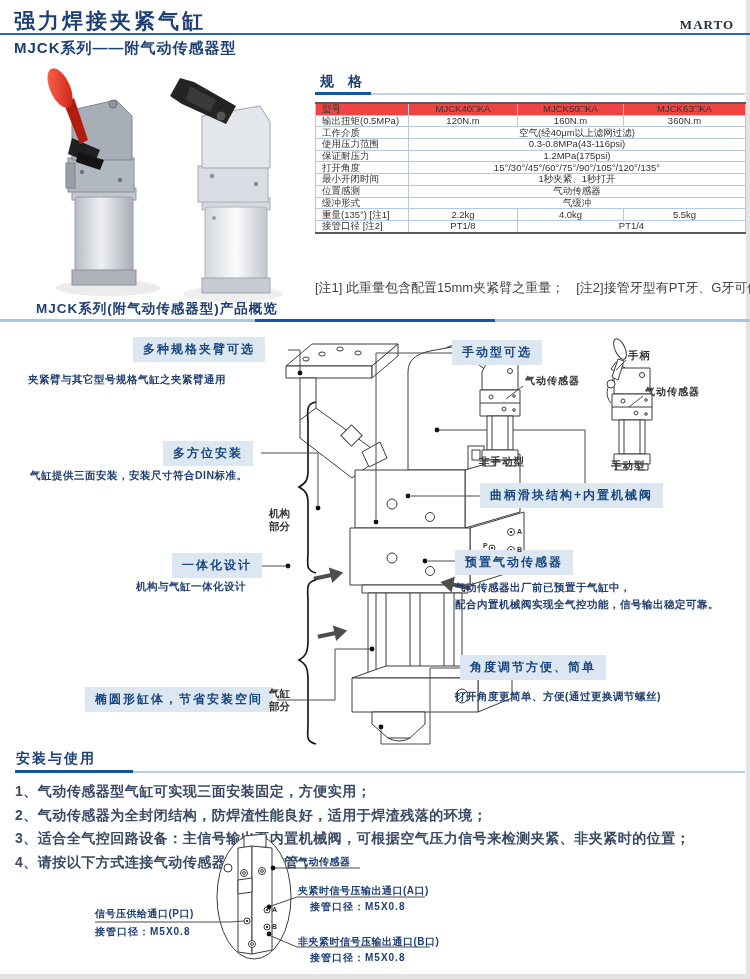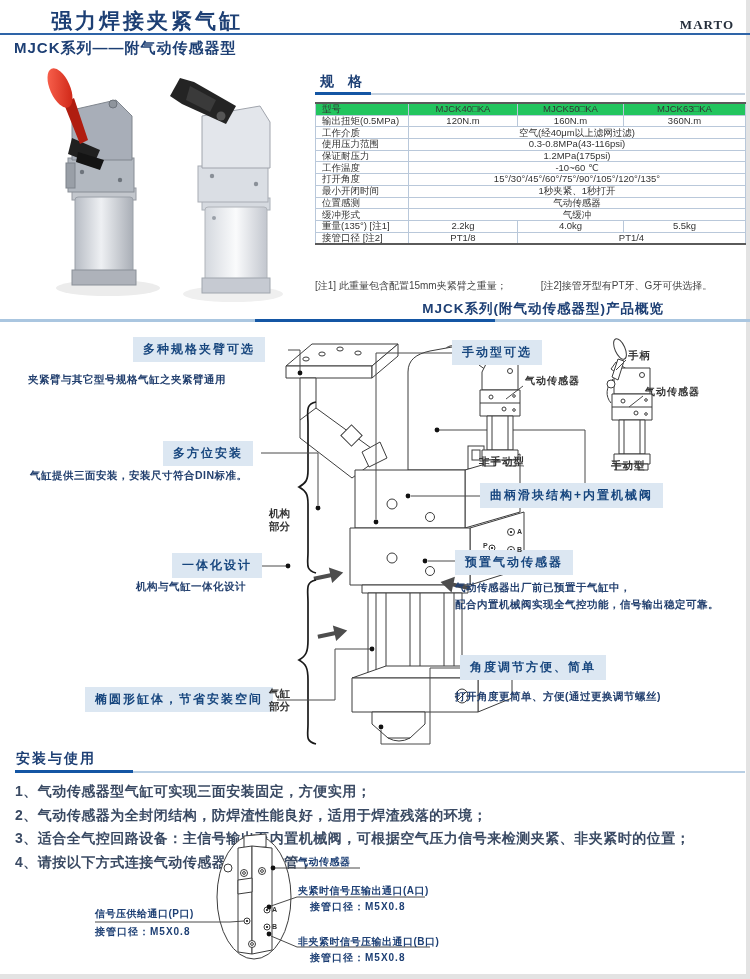--- a/index.html
+++ b/index.html
@@ -1,37 +1,37 @@
 <!DOCTYPE html>
 <html><head>
 <meta charset="utf-8">
 <style>
   html,body{margin:0;padding:0;background:#fff;}
   .page{position:relative;width:750px;height:979px;background:#fff;overflow:hidden;
         font-family:"Liberation Sans","DejaVu Sans",sans-serif;
         box-shadow:inset -4px -5px 0 #e3e3e3;}
   
-  .hdr-title{position:absolute;left:14px;top:7px;font-size:21px;font-weight:bold;color:#1d3f74;letter-spacing:3px;margin-left:37px;}
+  .hdr-title{position:absolute;left:14px;top:7px;font-size:21px;font-weight:bold;color:#1d3f74;letter-spacing:3px;}
   .hdr-brand{position:absolute;right:16px;top:17px;font-size:13px;font-weight:bold;color:#262f3c;letter-spacing:1px;font-family:Liberation Serif, serif;}
   .hdr-rule{position:absolute;left:0;top:33px;width:750px;height:2px;background:#2e64a8;}
   .hdr-sub{position:absolute;left:14px;top:39px;font-size:15px;font-weight:bold;color:#1d3f74;letter-spacing:1px;}
   
   .sec-head{position:absolute;font-size:14px;font-weight:bold;color:#1d3f74;letter-spacing:5px;white-space:nowrap;}
   .bar-blue{position:absolute;height:3px;background:#1456a4;}
   .bar-light{position:absolute;height:2px;background:#c5d2e0;}
   
   .spec-table{position:absolute;left:315px;top:102px;width:430px;border-collapse:collapse;table-layout:fixed;
               border-top:2px solid #5a5a5a;border-bottom:2px solid #5a5a5a;}
   .spec-table td{border:1px solid #b9c8da;font-size:9.5px;color:#333;text-align:center;height:10.7px;
                  padding:0 3px;line-height:1.05;white-space:nowrap;overflow:hidden;}
   .spec-table td.lbl{text-align:left;padding-left:6px;}
-  .spec-table tr:first-child{background:#22c55e;}
-  .notes{position:absolute;left:315px;top:279px;width:432px;font-size:10px;color:#444;display:flex;gap:34px;white-space:nowrap;}
-  
-  .ov-head{position:absolute;left:0;top:300px;width:664px;text-align:right;font-size:13.5px;font-weight:bold;color:#1d3f74;letter-spacing:1px;}
+  .spec-table tr:first-child{background:#ef4444;}
+  .notes{position:absolute;left:315px;top:279px;width:432px;font-size:13px;color:#444;display:flex;gap:12px;white-space:nowrap;}
+  
+  .ov-head{position:absolute;left:0;top:300px;width:664px;text-align:left;font-size:13.5px;font-weight:bold;color:#1d3f74;letter-spacing:1px;padding-left:36px;}
   .ov-rule-light{position:absolute;left:0;top:319px;width:750px;height:3px;background:#aac6e0;}
   .ov-rule-dark{position:absolute;left:255px;top:319px;width:240px;height:3px;background:#1456a4;}
   .cbox{position:absolute;background:#dce7f2;color:#17467e;font-weight:bold;font-size:12px;letter-spacing:2px;
         padding:4px 10px;white-space:nowrap;}
   .cdesc{position:absolute;color:#23406f;font-weight:bold;font-size:10.5px;letter-spacing:.5px;white-space:nowrap;}
   .plabel{position:absolute;color:#333;font-weight:bold;font-size:10.5px;letter-spacing:1px;white-space:nowrap;}
   .vlabel{position:absolute;width:27px;text-align:center;color:#333;font-weight:bold;font-size:10.5px;line-height:12.5px;margin-top:39px;}
   .tinyport{position:absolute;font-size:7px;color:#333;font-weight:bold;}
   
   .install-items{position:absolute;left:15px;top:780px;}
@@ -135,24 +135,20 @@
           <td class="lbl">工作介质</td>
           <td colspan="3">空气(经40μm以上滤网过滤)</td>
         </tr>
         <tr>
           <td class="lbl">使用压力范围</td>
           <td colspan="3">0.3-0.8MPa(43-116psi)</td>
         </tr>
         <tr>
           <td class="lbl">保证耐压力</td>
           <td colspan="3">1.2MPa(175psi)</td>
-        </tr>
-        <tr>
-          <td class="lbl">工作温度</td>
-          <td colspan="3">-10~60 ℃</td>
         </tr>
         <tr>
           <td class="lbl">打开角度</td>
           <td colspan="3">15°/30°/45°/60°/75°/90°/105°/120°/135°</td>
         </tr>
         <tr>
           <td class="lbl">最小开闭时间</td>
           <td colspan="3">1秒夹紧、1秒打开</td>
         </tr>
         <tr>

